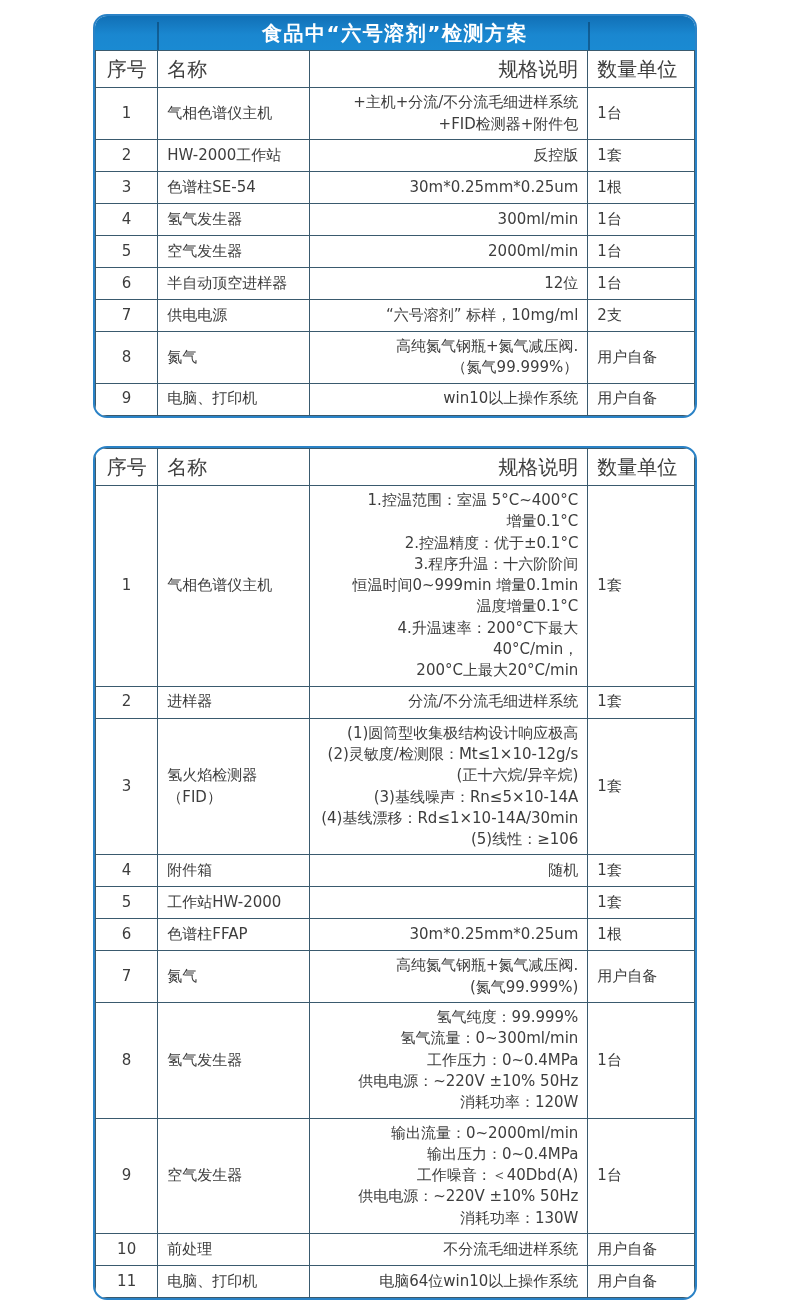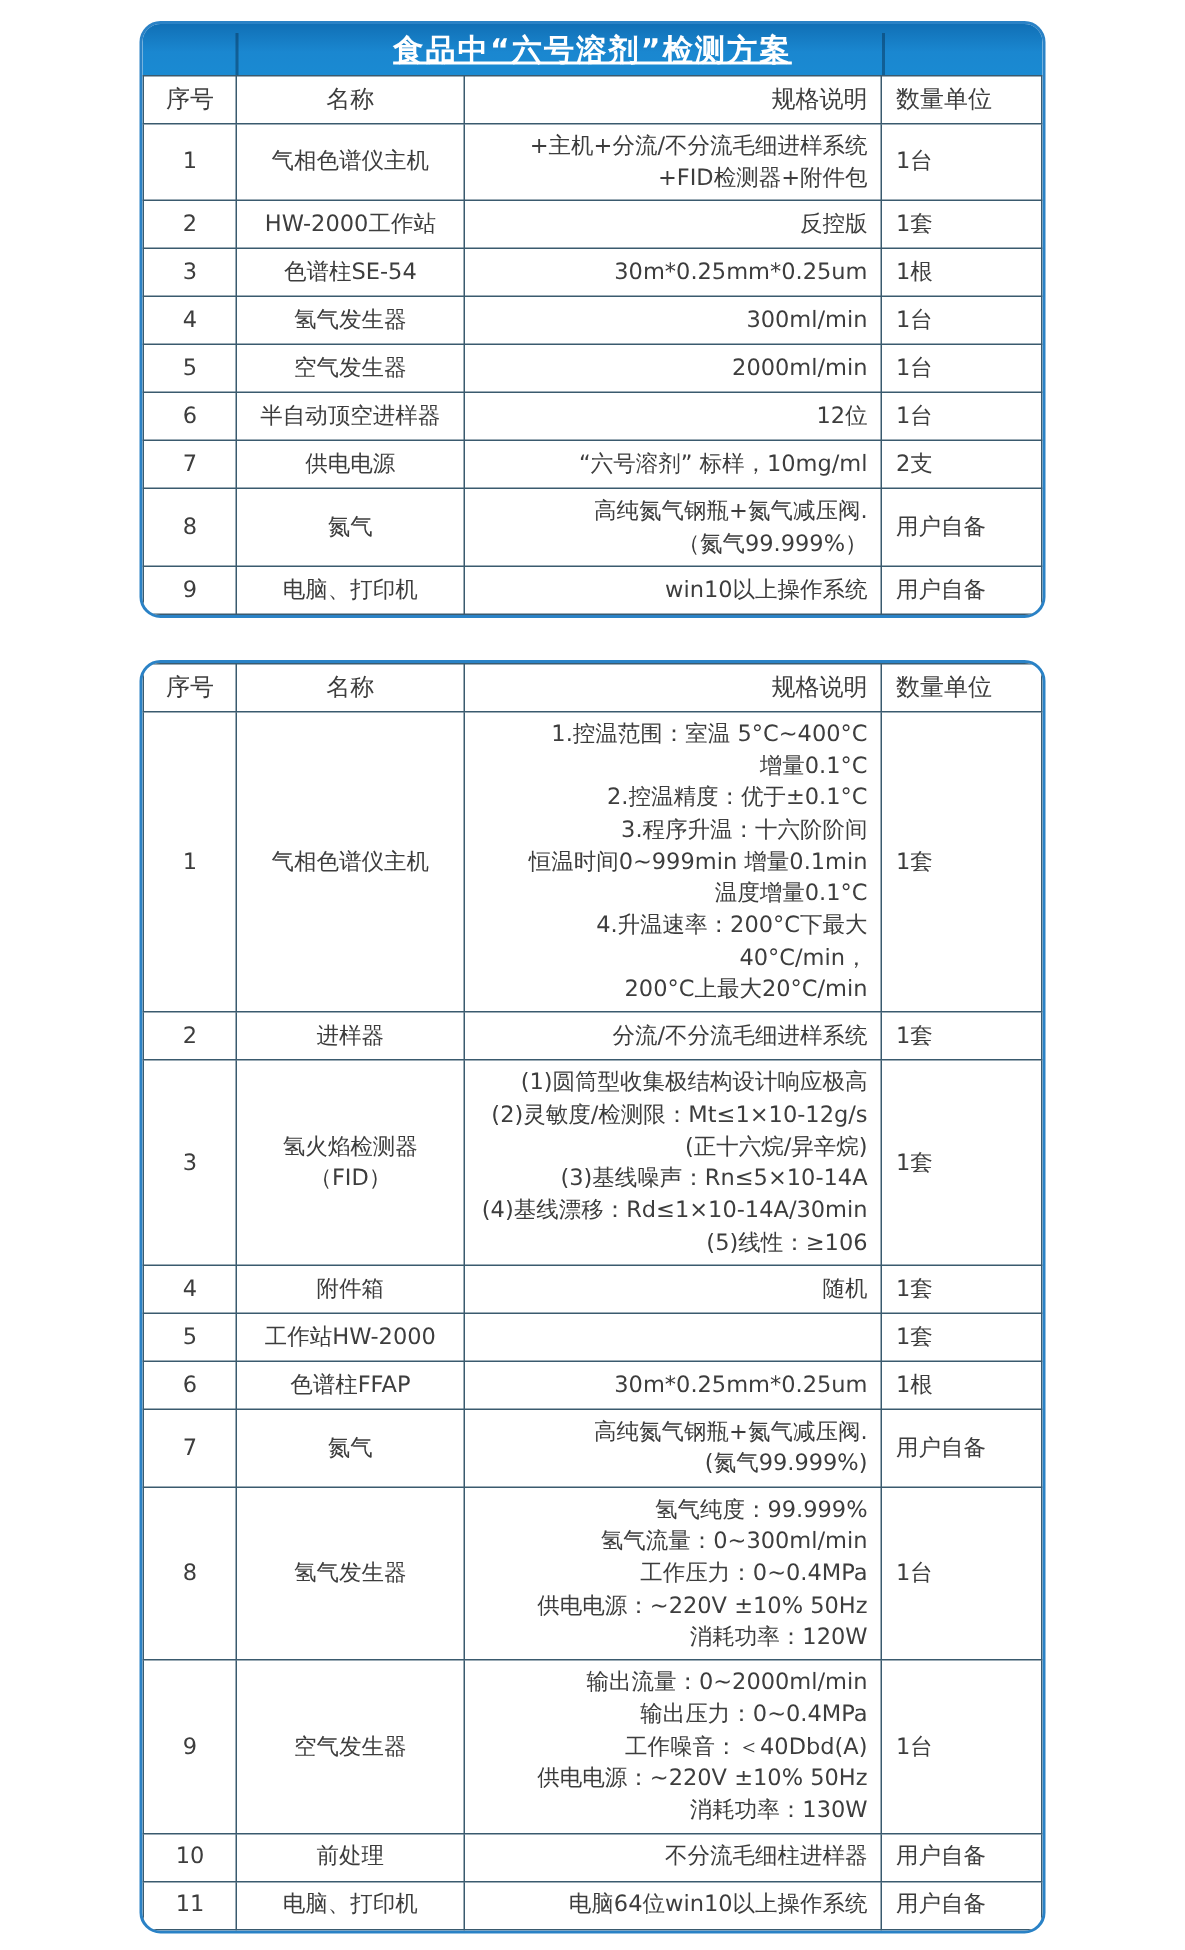--- a/index.html
+++ b/index.html
@@ -24,21 +24,20 @@
     height:34px;
     background:linear-gradient(180deg,#1170b6 0%,#1a87d0 55%,#1a8ad2 100%);
     display:flex; align-items:center; justify-content:center;
   }
   .title-text {
     color:#ffffff;
     font-size:20px;
     font-weight:bold;
     letter-spacing:1.5px;
     white-space:nowrap;
-    text-decoration:underline;
   }
   .tdiv {
     position:absolute; top:6px; bottom:0; width:2px;
     background:rgba(7,54,90,0.5);
   }
   .tdiv.d1 { left:10.4%; }
   .tdiv.d2 { left:82.2%; }
   table.spec-table {
     width:100%;
     border-collapse:collapse;
@@ -48,26 +47,26 @@
     border:1.5px solid #3a5a6e;
     padding:4px 9px;
     font-size:15px;
     line-height:1.42;
     vertical-align:middle;
     text-align:left;
     word-break:break-word;
   }
   .spec-table th {
     font-weight:normal;
-    font-size:16px;
+    font-size:20px;
     height:30px;
   }
   .spec-table td { height:32px; white-space:pre-line; }
   .spec-table .c0 { width:10.4%; text-align:center; }
-  .spec-table .c1 { width:25.3%;text-align:center; }
+  .spec-table .c1 { width:25.3%; }
   .spec-table .c2 { width:46.5%;text-align:right; }
   .spec-table .c3 { width:17.8%; }
 </style>
 </head>
 <body>
 
 <div class="page">
   <section class="card">
       <div class="titlebar">
         <span class="tdiv d1"></span>
@@ -225,21 +224,21 @@
             <td class="c2">输出流量：0~2000ml/min
 输出压力：0~0.4MPa
 工作噪音：＜40Dbd(A)
 供电电源：~220V ±10% 50Hz
 消耗功率：130W</td>
             <td class="c3">1台</td>
           </tr>
           <tr>
             <td class="c0">10</td>
             <td class="c1">前处理</td>
-            <td class="c2">不分流毛细柱进样器</td>
+            <td class="c2">不分流毛细进样系统</td>
             <td class="c3">用户自备</td>
           </tr>
           <tr>
             <td class="c0">11</td>
             <td class="c1">电脑、打印机</td>
             <td class="c2">电脑64位win10以上操作系统</td>
             <td class="c3">用户自备</td>
           </tr>
         </tbody>
       </table>

